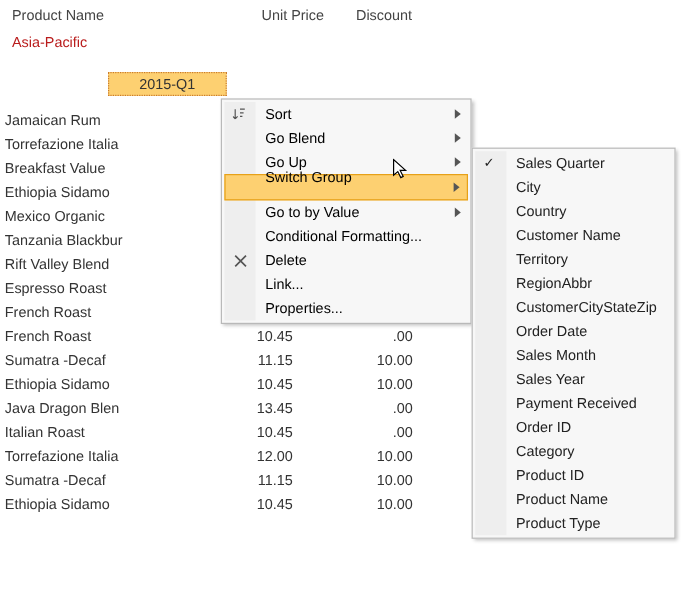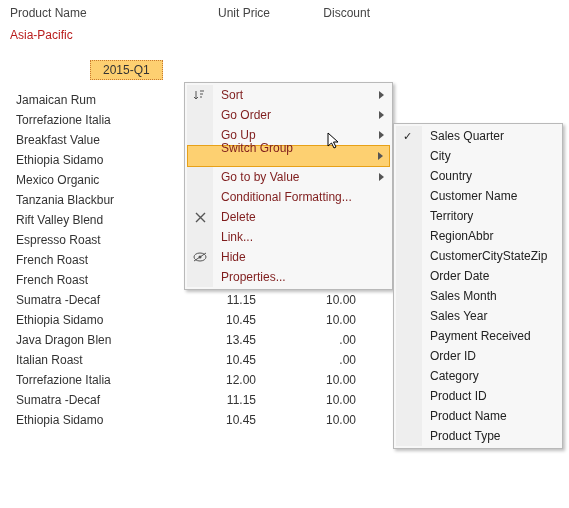--- a/index.html
+++ b/index.html
@@ -14,40 +14,40 @@
     overflow: hidden;
     position: relative;
   }
   .header-row {
     display: flex;
     padding: 6px 10px 4px 10px;
     color: #444;
   }
   .col-name { width: 160px; }
   .col-price { width: 100px; text-align: right; }
-  .col-discount { width: 100px; text-align: right; }
+  .col-discount { width: 100px; text-align: center; }
   .region {
     padding: 4px 10px;
     color: #b91c1c;
   }
   .quarter-wrap {
     padding: 14px 0 10px 0;
   }
   .quarter {
     display: inline-block;
     margin-left: 90px;
     background: #fdd071;
     border: 1px dotted #c97a2e;
-    padding: 2px 12px;
+    padding: 2px 25px;
     color: #333;
     position: relative;
   }
   .data-row {
     display: flex;
-    padding: 3px 16px;
+    padding: 3px 4px;
     align-items: center;
   }
   .data-row .col-price, .data-row .col-discount {
     text-align: right;
     padding-right: 20px;
   }
   
   .menu {
     position: absolute;
     top: 82px;
@@ -60,21 +60,21 @@
   }
   .menu .icon-col {
     position: absolute;
     left: 2px; top: 2px; bottom: 2px;
     width: 26px;
     background: #eeeeee;
   }
   .menu-item {
     position: relative;
     padding: 3px 18px 3px 34px;
-    color: #7f1d1d;
+    color: #000000;
     font-size: 12px;
     display: flex;
     align-items: center;
     height: 20px;
   }
   .menu-item.highlight {
     background: #fdd071;
     border: 1px solid #e7a118;
     padding: 2px 17px 18px 33px;
   }
@@ -245,21 +245,21 @@
   <div class="menu-item">
     <span class="mi-icon">
       <svg width="12" height="12" viewBox="0 0 12 12">
           <path d="M2 2 L2 10 M2 10 L0 8 M2 10 L4 8 M6 2 L10 2 M6 5 L9 5 M6 8 L8 8" stroke="#555" stroke-width="1" fill="none"></path>
         </svg>
     </span>
     <span>Sort</span>
     <span class="arrow"></span>
   </div>
   <div class="menu-item">
-    <span>Go Order</span>
+    <span>Go Blend</span>
     <span class="arrow"></span>
   </div>
   <div class="menu-item">
     <span>Go Up</span>
     <span class="arrow"></span>
   </div>
   <div class="menu-item highlight">
     <span>Switch Group</span>
     <span class="arrow"></span>
   </div>
@@ -275,30 +275,20 @@
       <svg width="11" height="11" viewBox="0 0 11 11">
           <path d="M1 1 L10 10 M10 1 L1 10" stroke="#555" stroke-width="1.4"></path>
         </svg>
     </span>
     <span>Delete</span>
   </div>
   <div class="menu-item">
     <span>Link...</span>
   </div>
   <div class="menu-item">
-    <span class="mi-icon">
-      <svg width="14" height="10" viewBox="0 0 14 10">
-          <ellipse cx="7" cy="5" rx="6" ry="4" stroke="#555" stroke-width="1" fill="none"></ellipse>
-          <circle cx="7" cy="5" r="1.5" fill="#555"></circle>
-          <line x1="1" y1="9" x2="13" y2="1" stroke="#555" stroke-width="1"></line>
-        </svg>
-    </span>
-    <span>Hide</span>
-  </div>
-  <div class="menu-item">
     <span>Properties...</span>
   </div>
 </div>
 
 <div class="submenu" id="submenu">
   <div class="icon-col"></div>
 <div class="sub-item">
       <span class="check">✓</span>
       <span>Sales Quarter</span>
     </div>

